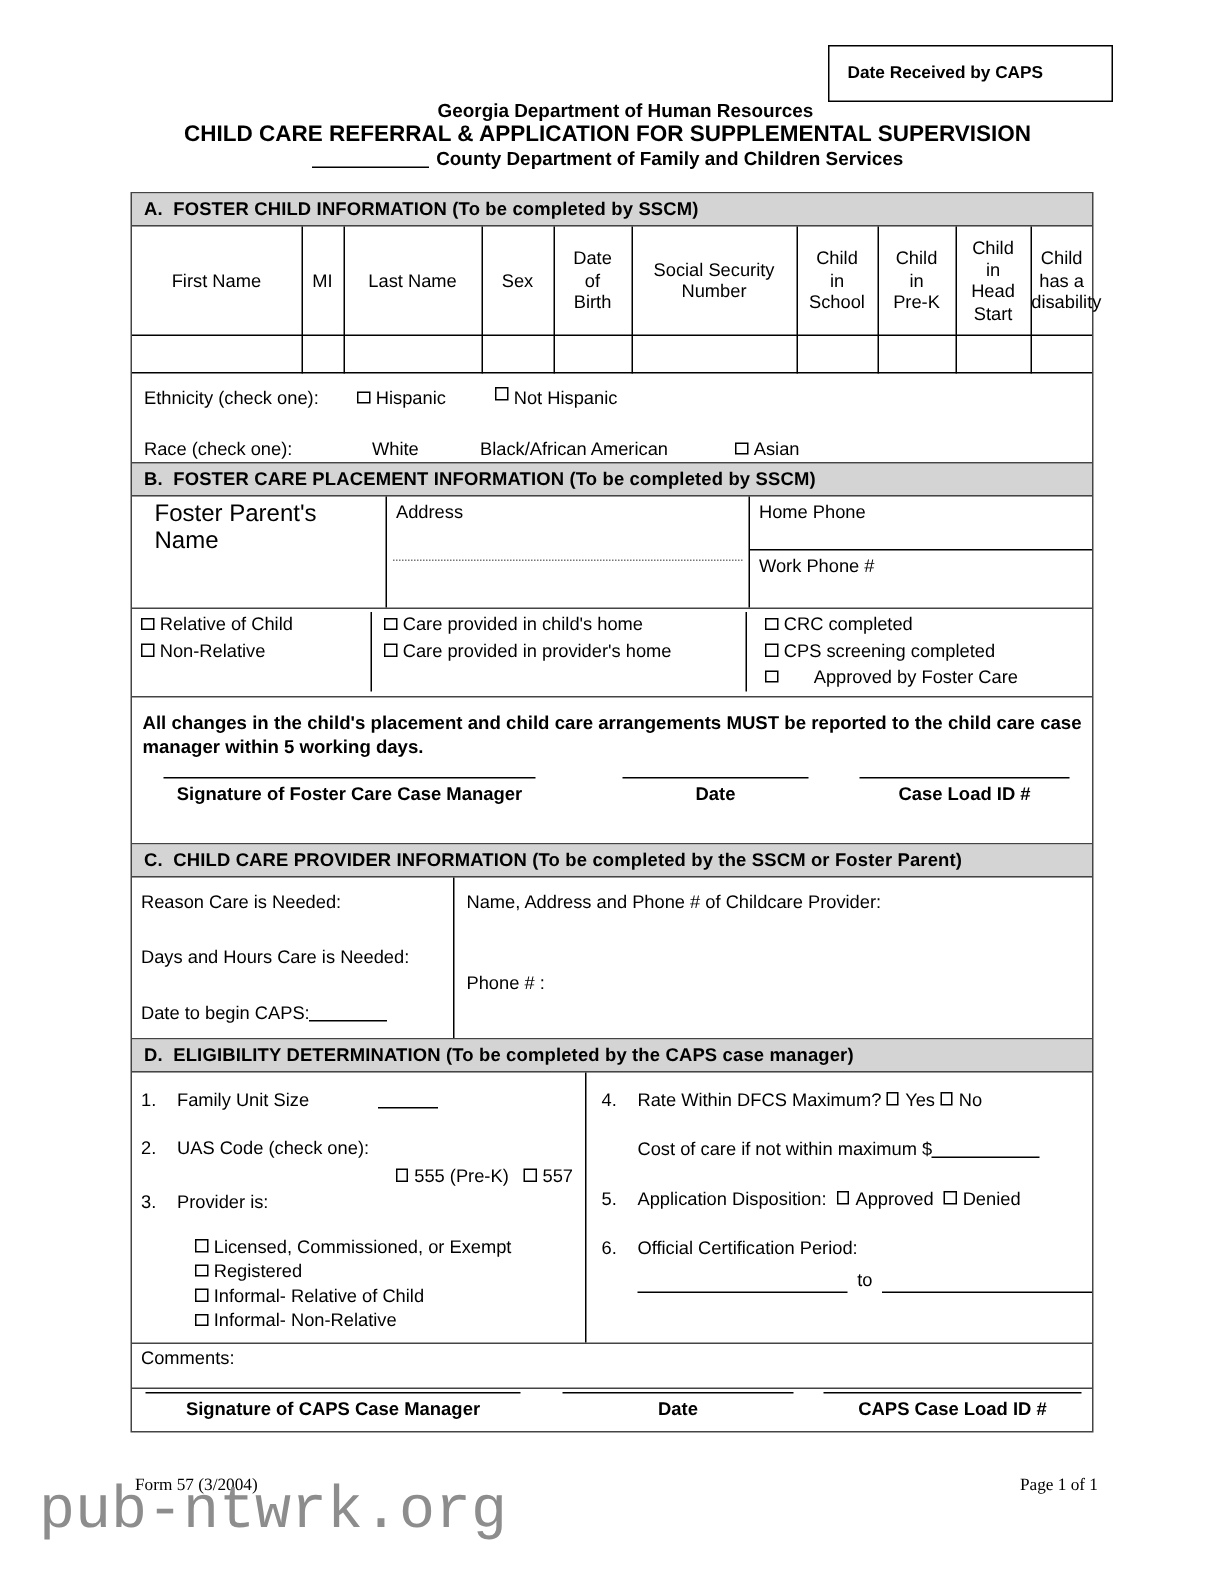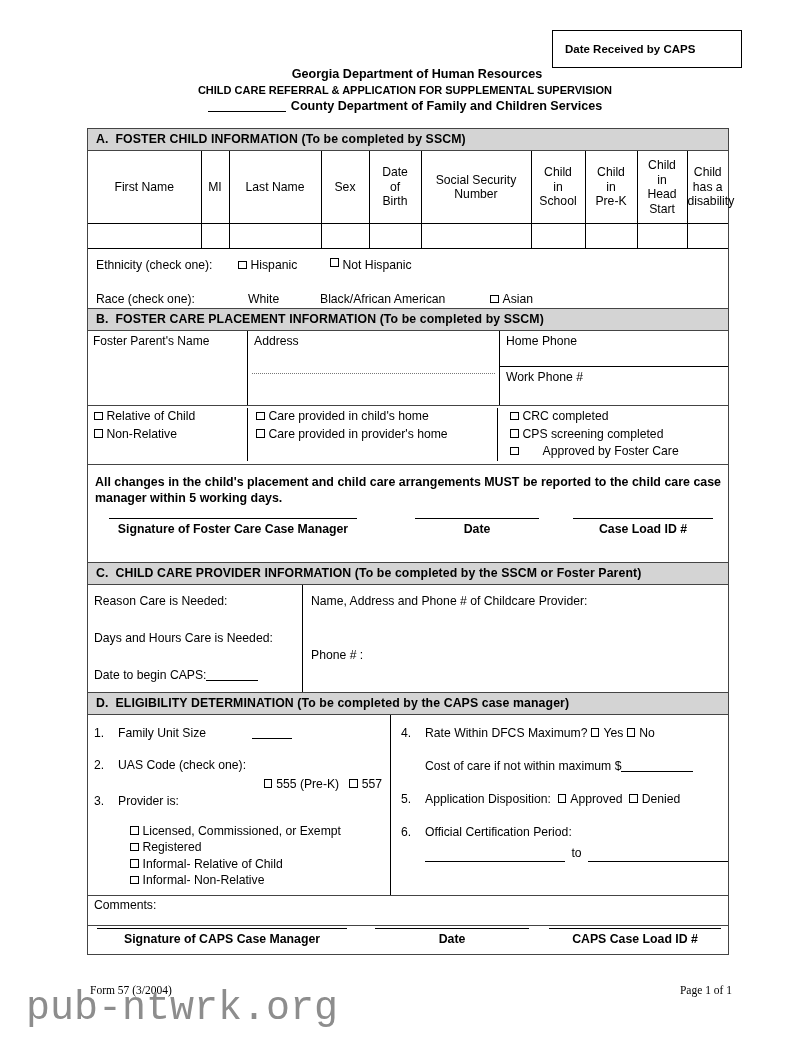--- a/index.html
+++ b/index.html
@@ -42,21 +42,21 @@
   
   .title-block {
     position: absolute;
     left: 0;
     top: 66px;
     width: 810px;
     text-align: center;
     font-weight: bold;
   }
   .title-line1 { font-size: 12.6px; line-height: 16px; padding-left: 24px; }
-  .title-line2 { font-size: 11px; line-height: 16px; }
+  .title-line2 { font-size: 15px; line-height: 16px; }
   .title-line3 { font-size: 12.6px; line-height: 17px; }
   .county-blank {
     display: inline-block;
     width: 78px;
     border-bottom: 1.6px solid #000;
     vertical-align: -2px;
     margin-right: 5px;
   }
 
   
@@ -134,21 +134,22 @@
   
   .b-grid {
     display: flex;
     border-bottom: 1.4px solid #444;
   }
   .b-col-name {
     width: 160px;
     border-right: 1px solid #000;
     box-sizing: border-box;
     padding: 3px 0 0 5px;
-    font-size: 12px;
+    font-size: 16px;
+    margin-left: 10px;
   }
   .b-col-addr {
     flex: 1;
     border-right: 1px solid #000;
     box-sizing: border-box;
     position: relative;
     padding: 3px 0 0 6px;
     font-size: 12.2px;
   }
   .addr-dotline {

